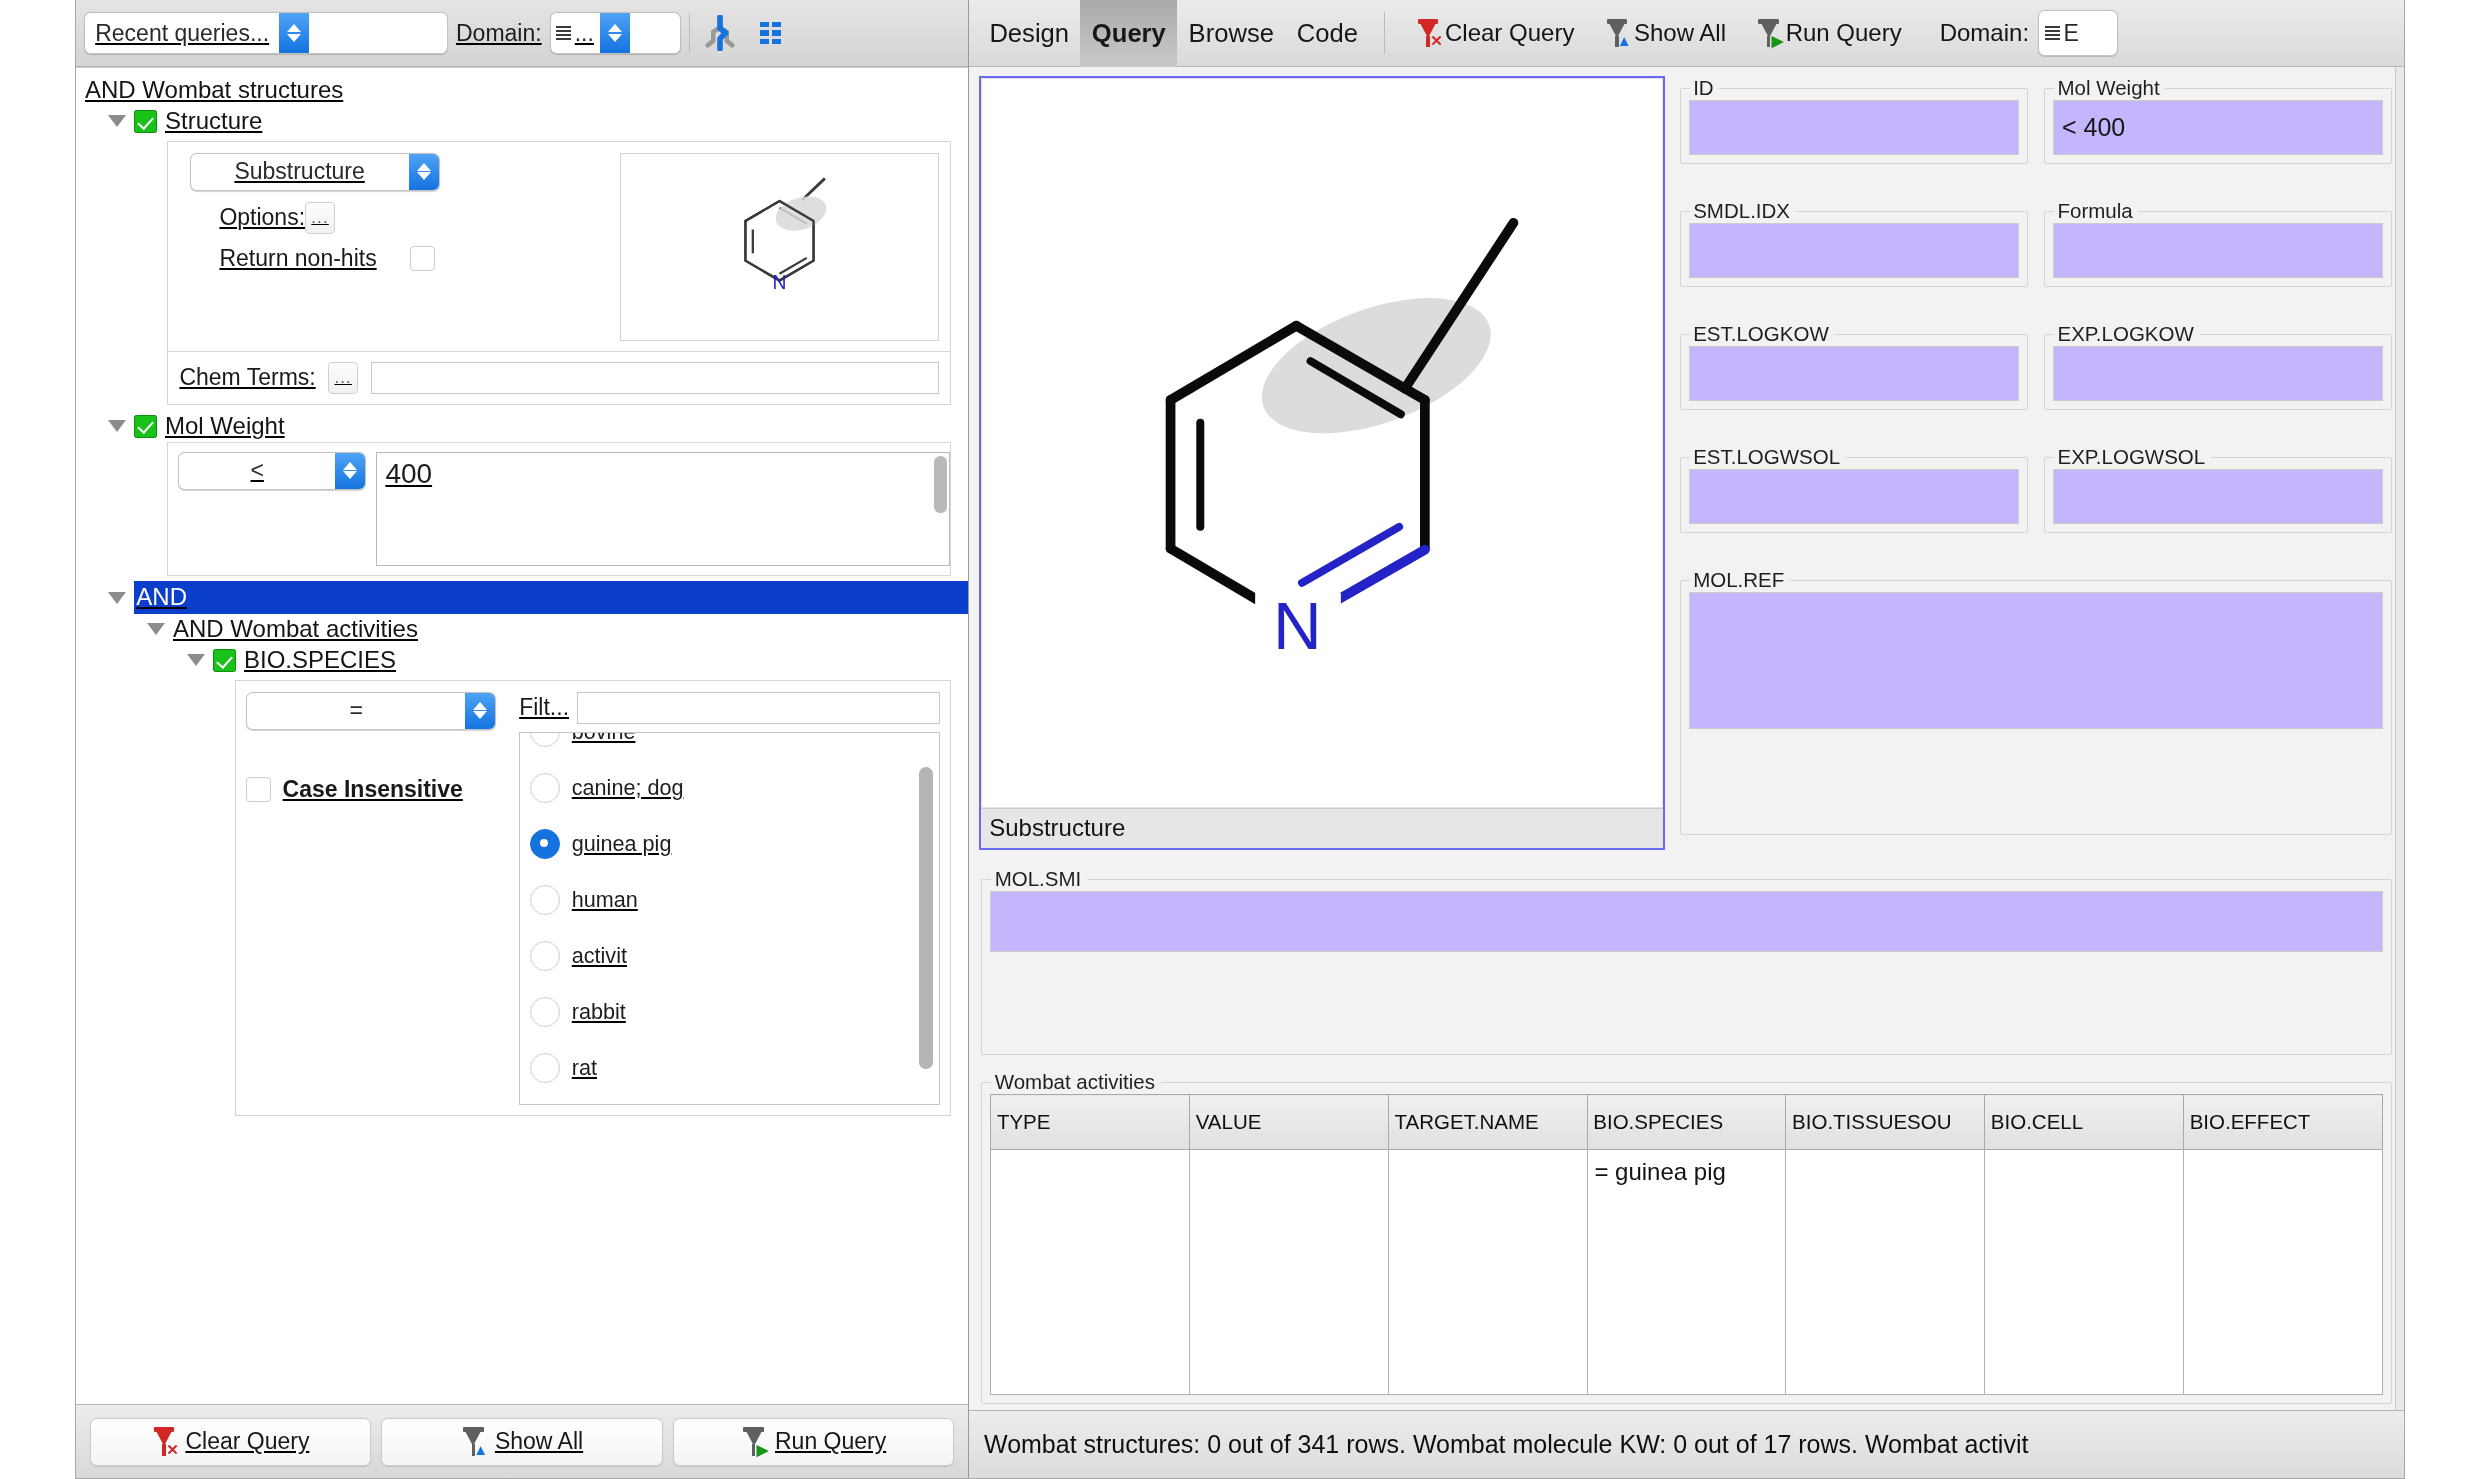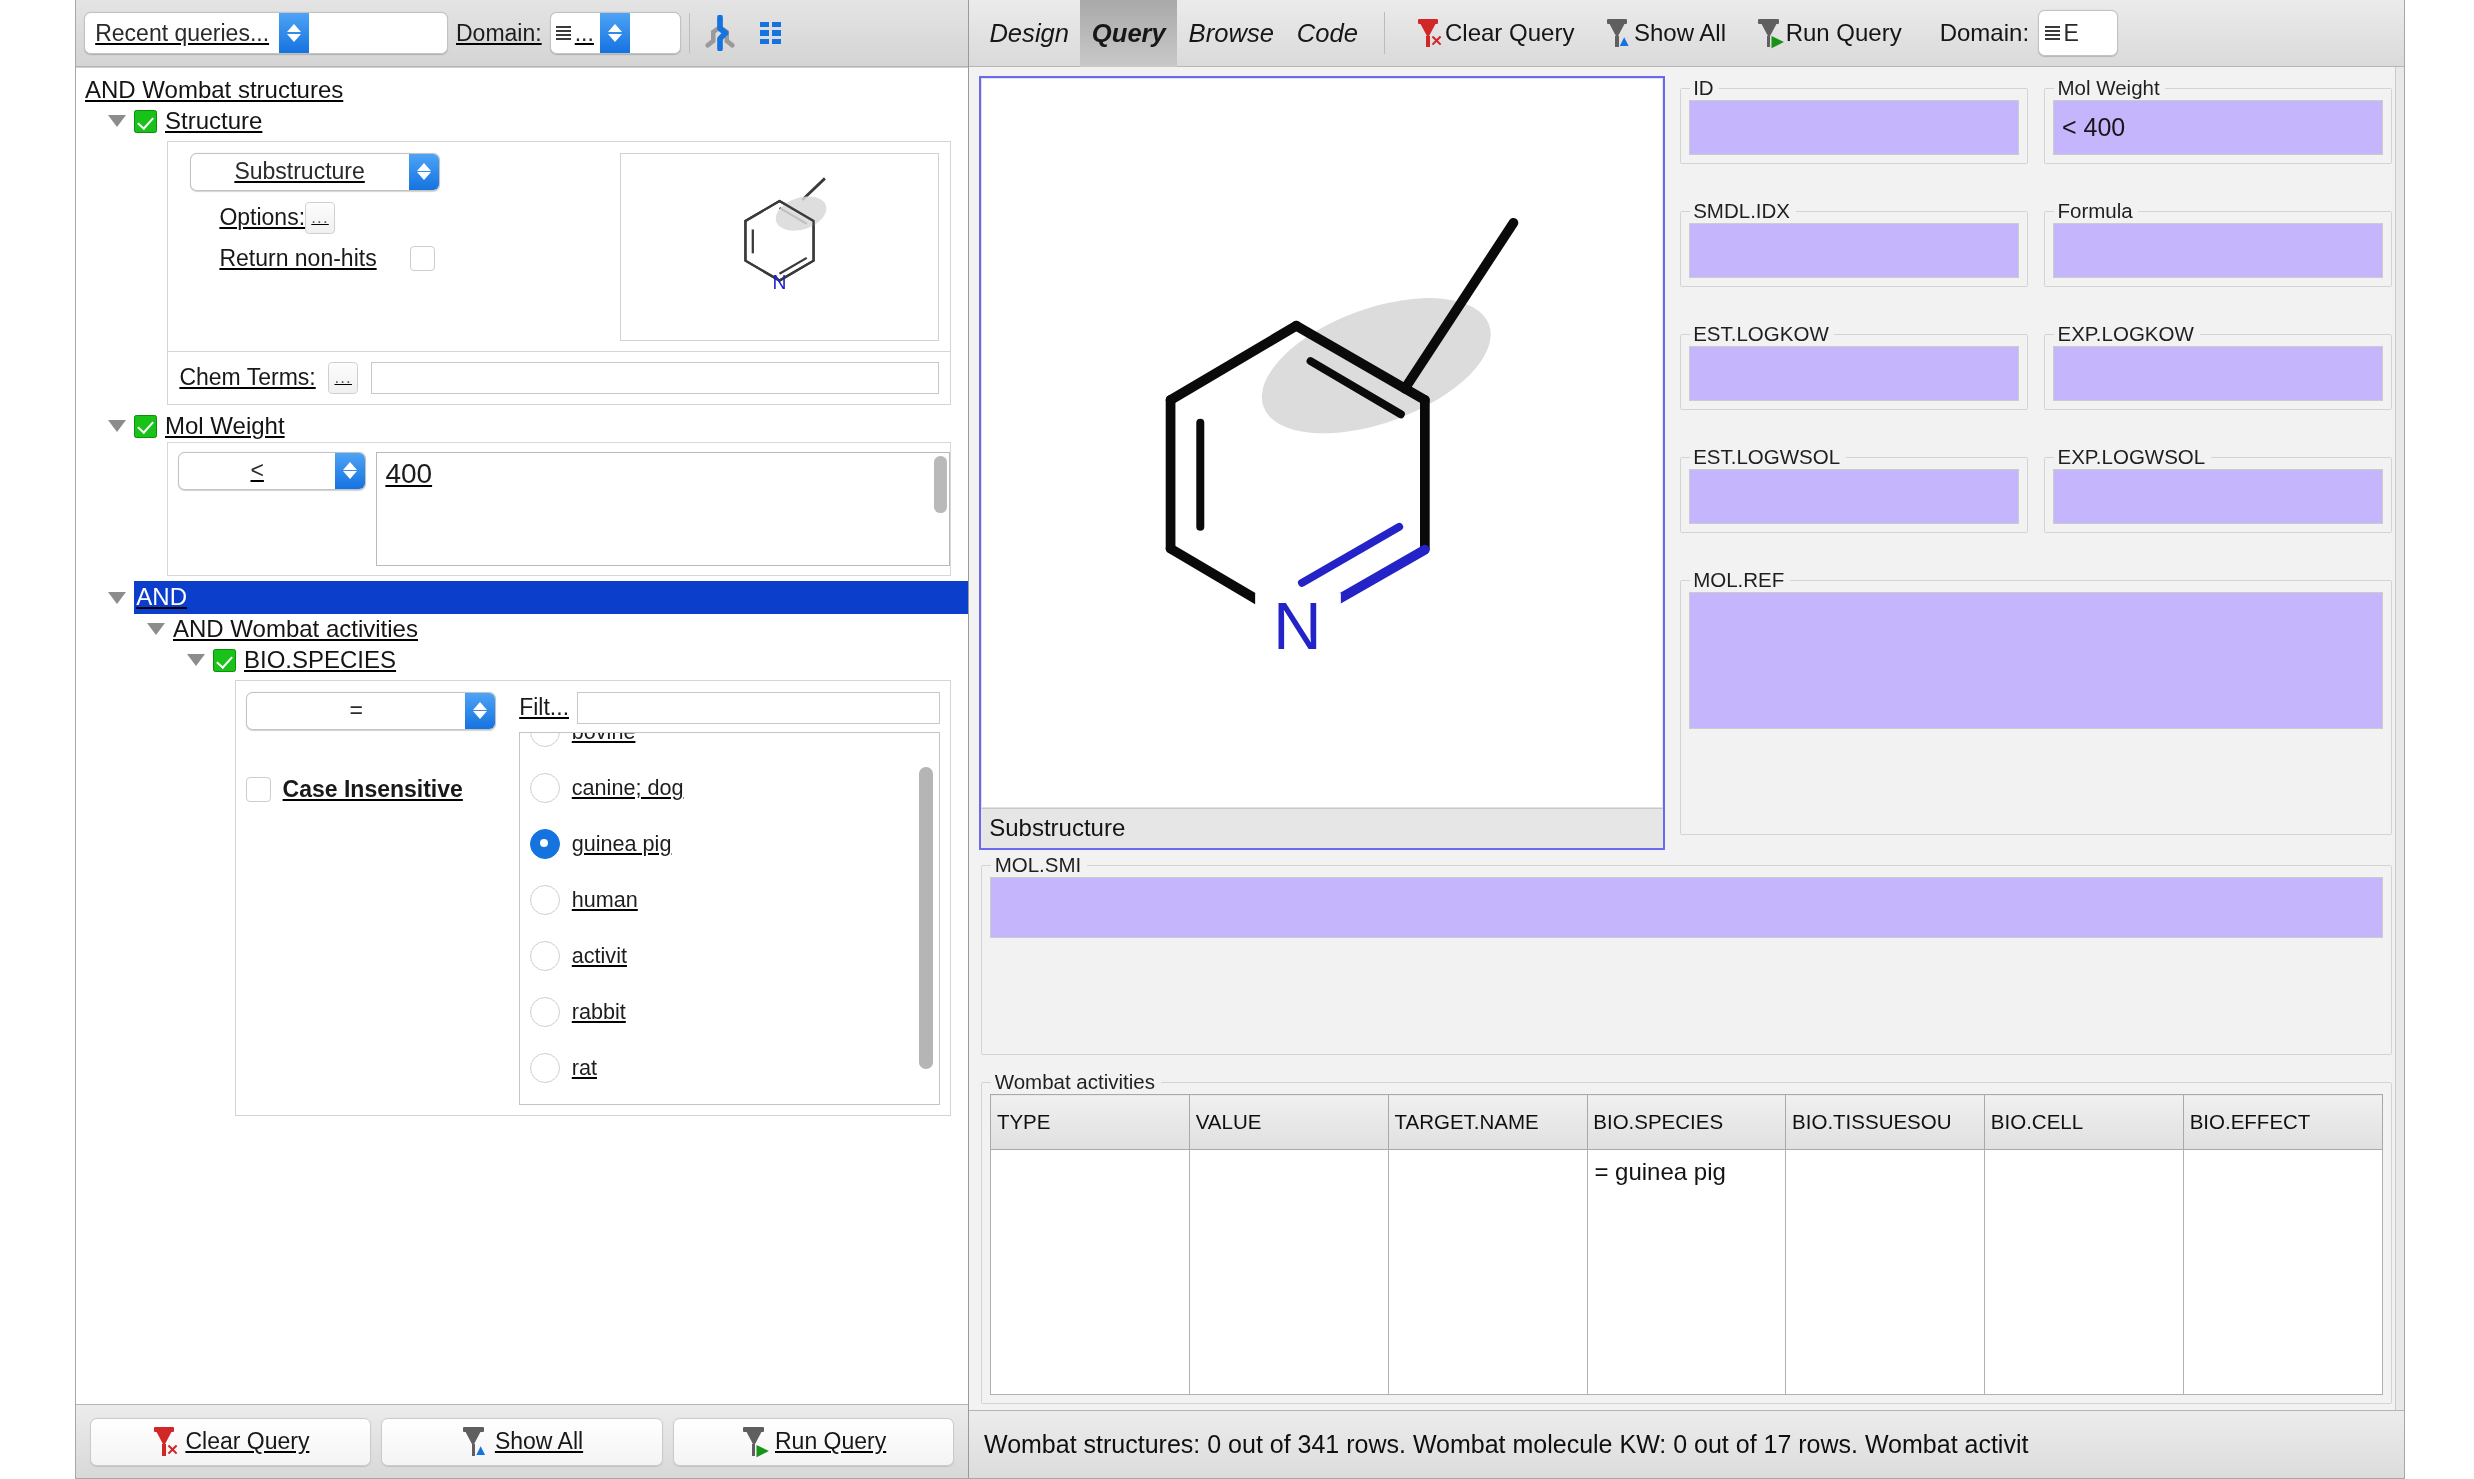--- a/index.html
+++ b/index.html
@@ -287,21 +287,21 @@
     background: linear-gradient(180deg,#ebebeb 0%, #dadada 100%);
     border-bottom: 1.1px solid #b6b6b6;
     display: flex; align-items: center;
     flex-shrink: 0;
     padding-left: 9px;
     gap: 0px;
   }
   .tab {
     font-size: 25.6px; color:#171717;
     padding: 0 11.4px; height: 67px;
-    display:flex; align-items:center;font-style:italic;
+    display:flex; align-items:center;
   }
   .tab.active {
     background: linear-gradient(180deg,#a9a9a9 0%, #c9c9c9 100%);
     font-weight: bold;
   }
   .tb-sep { width:1.1px; height:42px; background:#bcbcbc; margin: 0 15px; }
   .tb-action {
     display:flex; align-items:center; gap: 4.6px;
     font-size:24px; color:#151515; white-space: nowrap;
     padding: 0 15px;
@@ -344,21 +344,21 @@
   .fs-input {
     background:#c4b5fd;
     border:1.1px solid #cccccc;
     height: 55px;
     font-size: 25px; color:#161616;
     padding: 4.6px 8px;
     display:flex; align-items:center;
   }
   .fs-input.xtall { height: 137px; align-items:flex-start; }
 
-  .molsmi-fs { margin-top: 3px; }
+  .molsmi-fs { margin-top: 17px; }
 
   .activities-fs { flex:1; display:flex; flex-direction:column; margin-bottom: 5.7px; }
   table.act {
     width: 100%;
     border-collapse: collapse;
     background:#ffffff;
     table-layout: fixed;
   }
   table.act th {
     background: linear-gradient(180deg,#f0f0f0,#e0e0e0);

